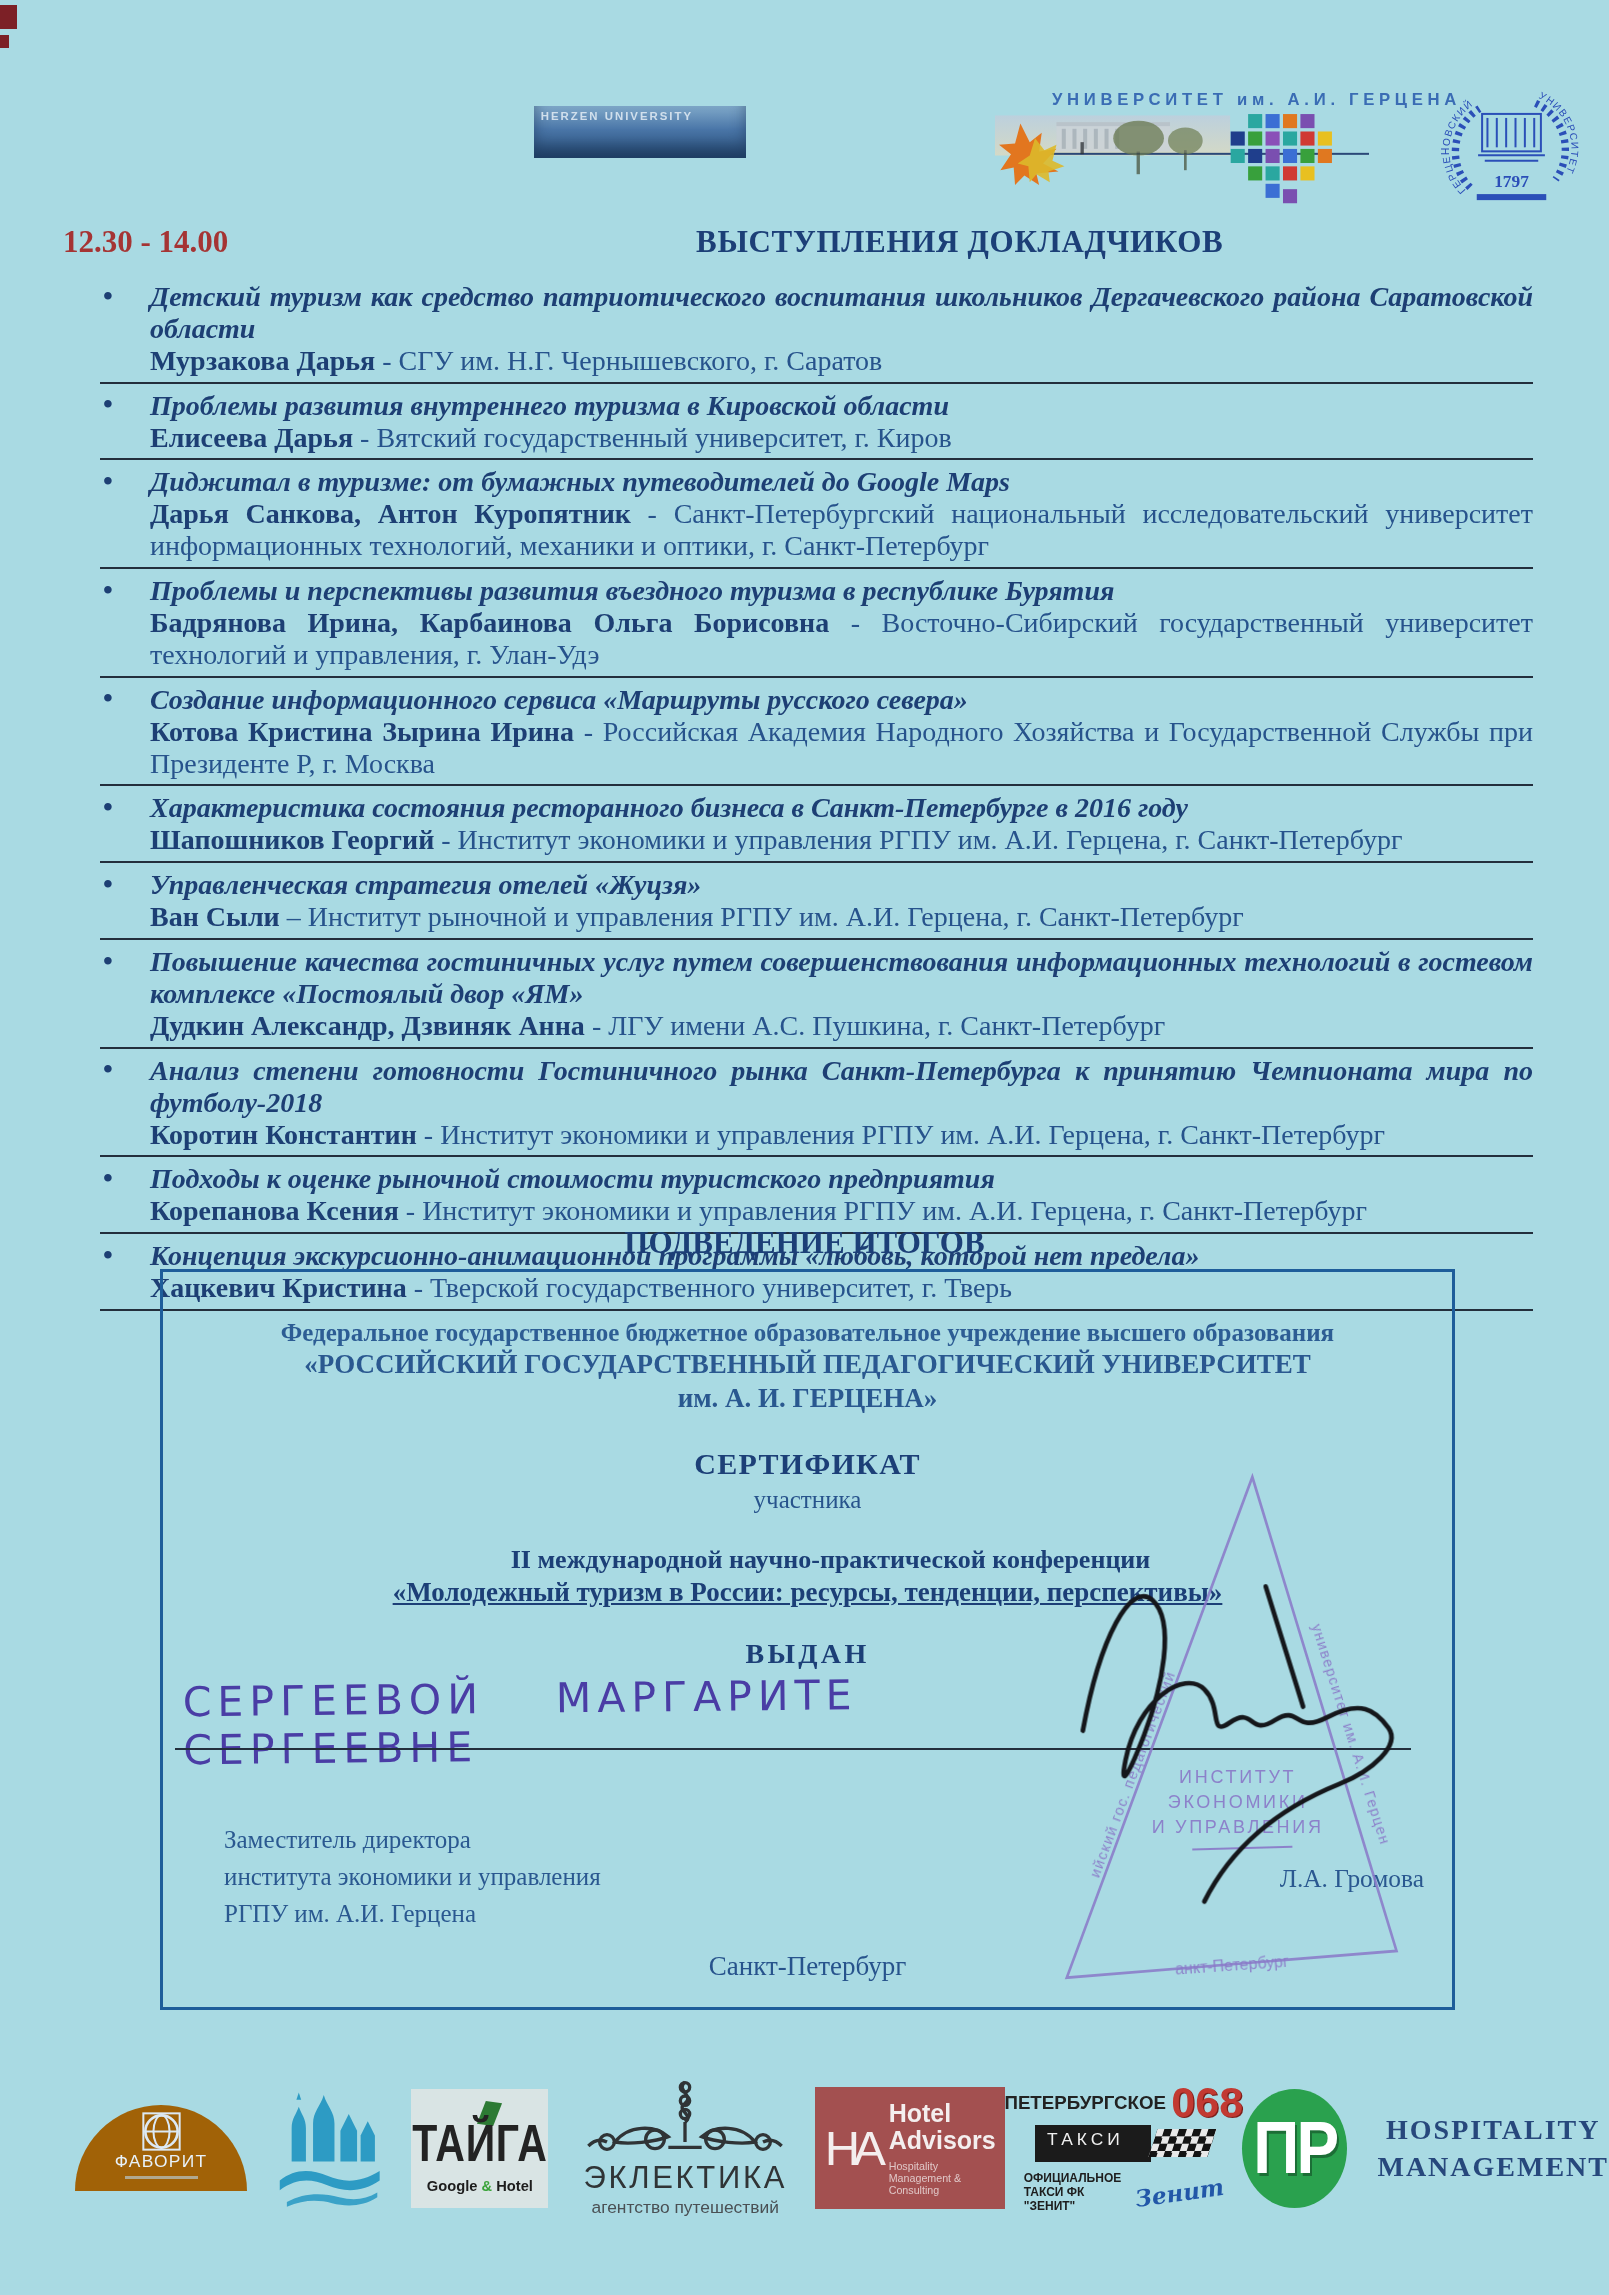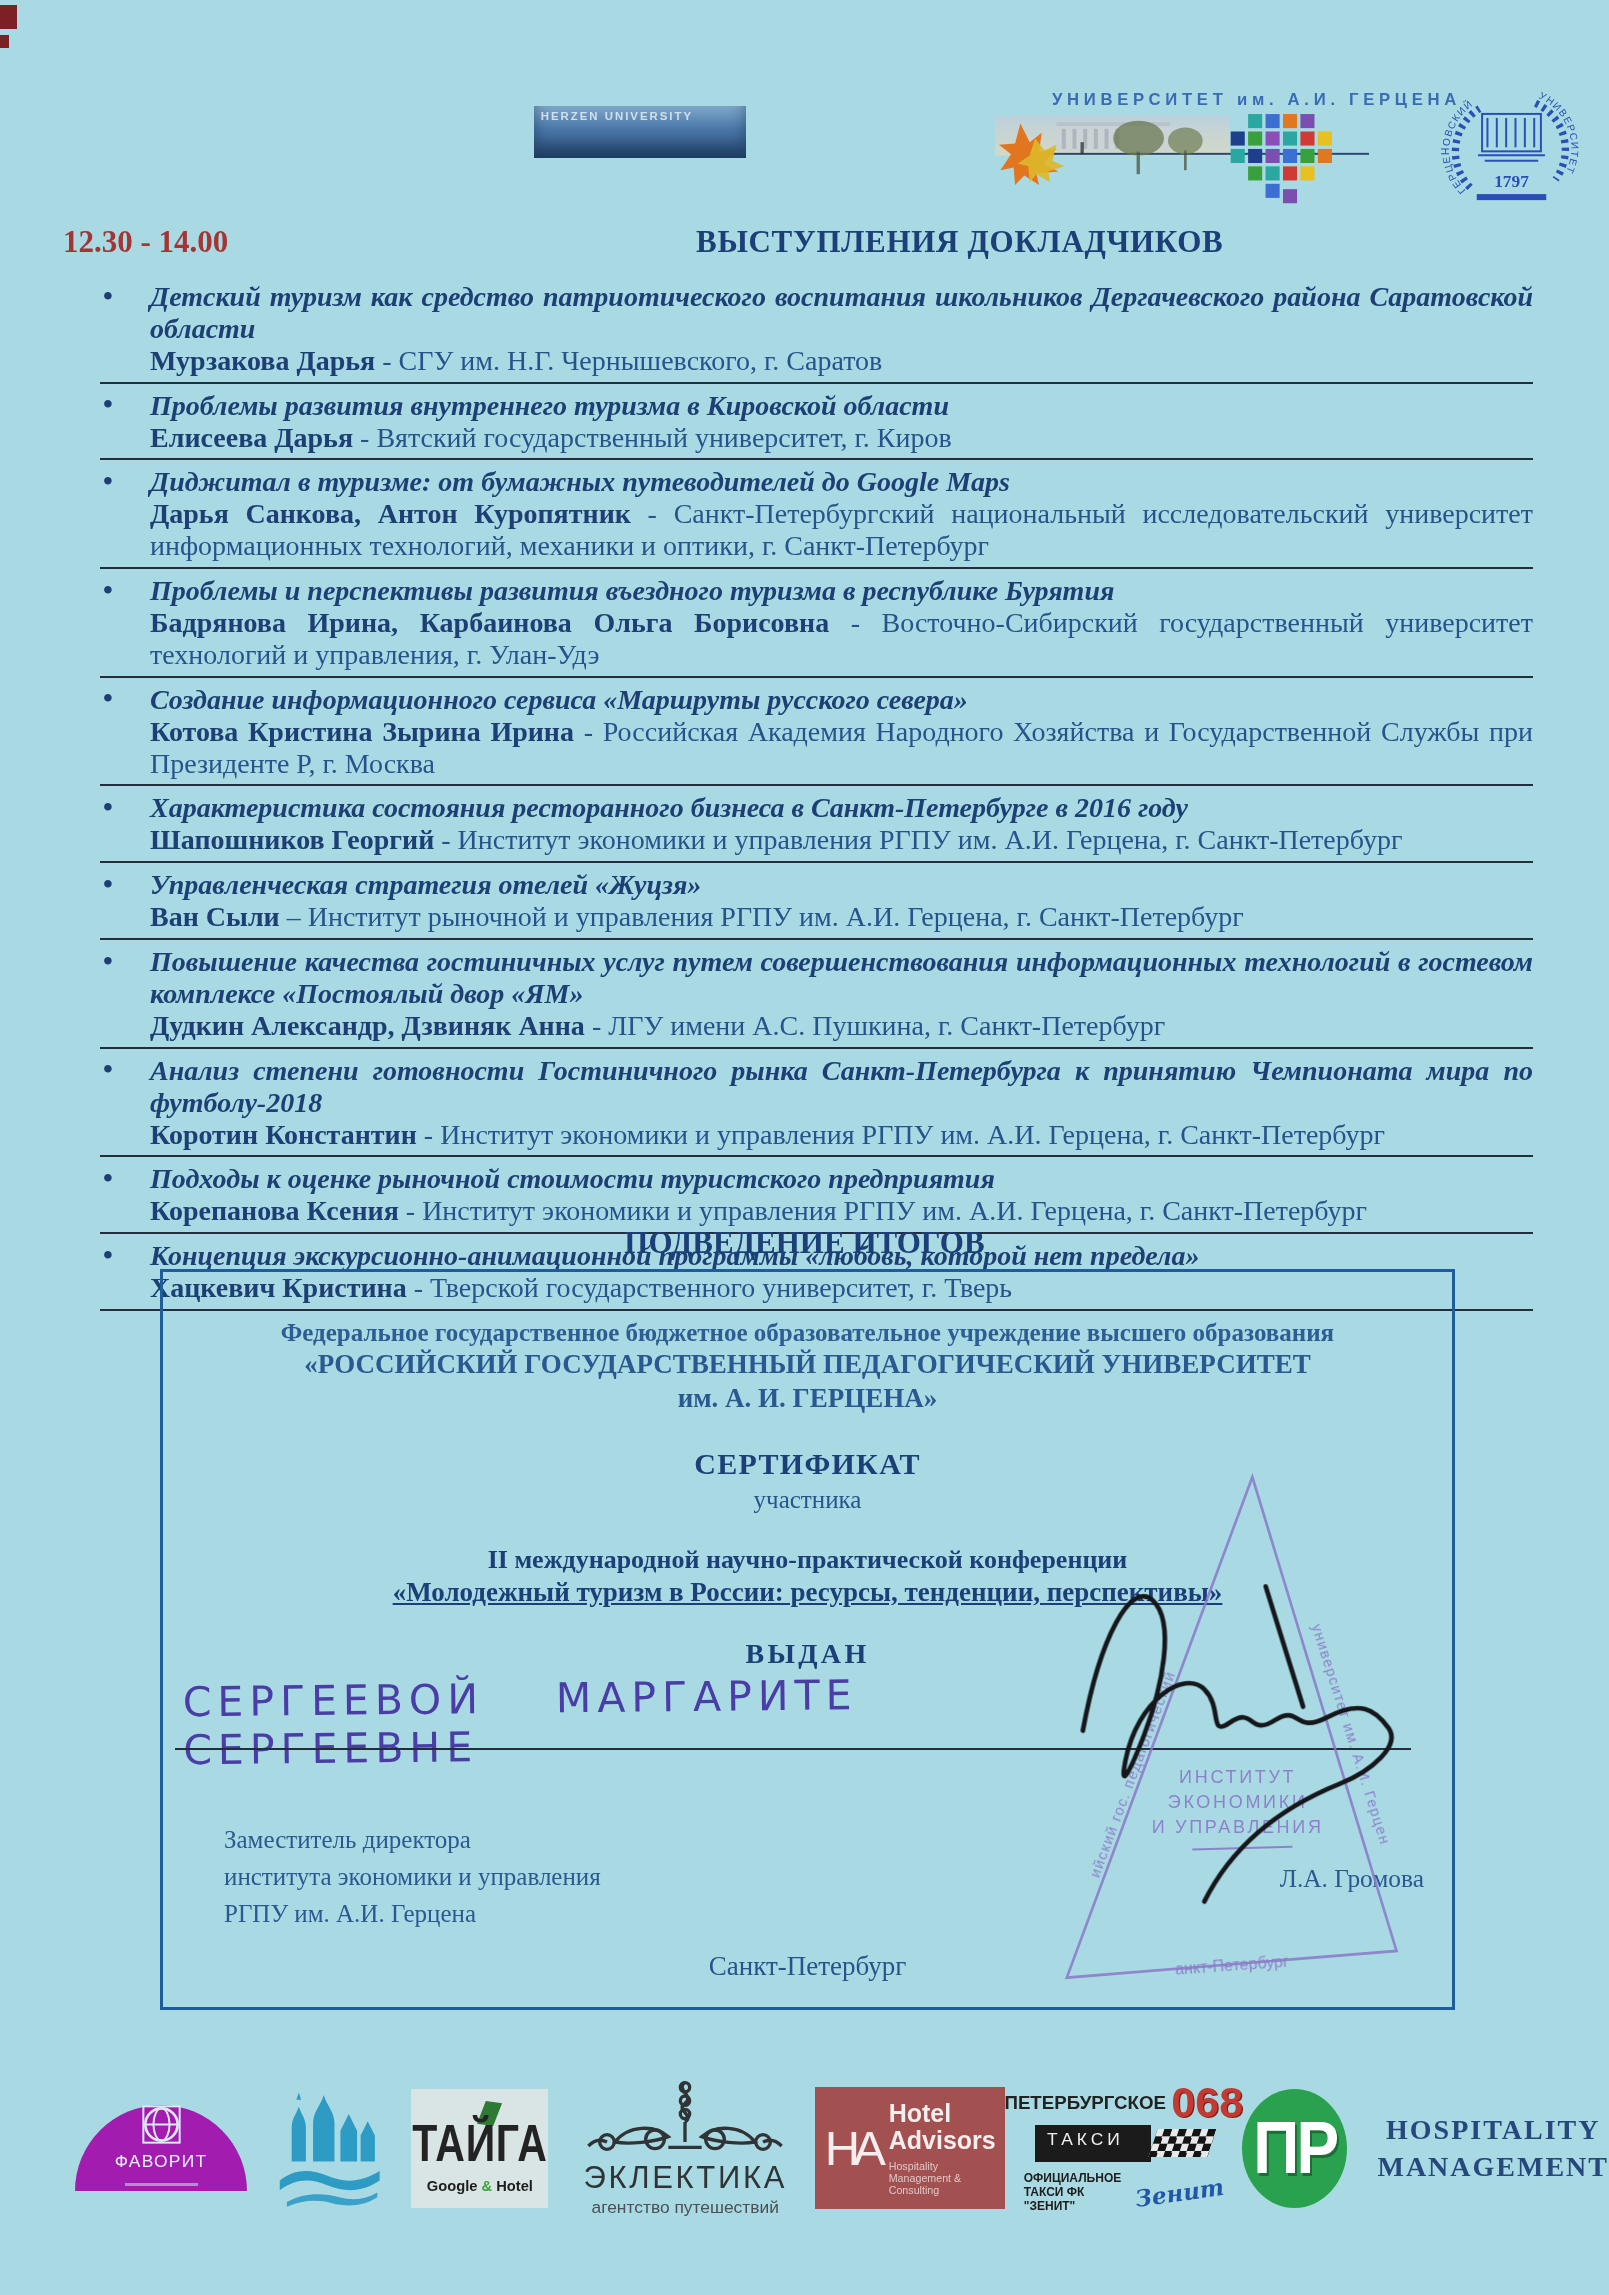--- a/index.html
+++ b/index.html
@@ -42,38 +42,38 @@
   .closing-title{position:absolute;left:0;width:100%;top:1225px;text-align:center;
      font-size:31px;font-weight:bold;color:#1c3f77;}
   .cert{position:absolute;left:160px;top:1269px;width:1289px;height:735px;
      border:3.3px solid #1e5d9a;}
   .cert .cline{position:absolute;left:0;width:100%;text-align:center;}
   .c-org1{top:47px;font-weight:bold;font-size:25px;color:#2d5d94;}
   .c-org2{top:77px;font-weight:bold;font-size:27px;color:#2a5890;}
   .c-org3{top:111px;font-weight:bold;font-size:27px;color:#2a5890;}
   .c-doc{top:175px;font-weight:bold;font-size:30px;letter-spacing:1.3px;color:#1c3f77;}
   .c-sub{top:214px;font-size:25px;color:#27538c;}
-  .c-conf1{top:273px;font-weight:bold;font-size:26px;color:#1c3f77;}
+  .c-conf1{top:273px;font-weight:bold;font-size:26px;color:#1c3f77;padding-left:23px;}
   .c-conf2{top:305px;font-weight:bold;font-size:27px;color:#1c3f77;text-decoration:underline;}
   .c-issued{top:366px;font-weight:bold;font-size:28px;letter-spacing:3.3px;color:#1c3f77;}
   .handwriting{position:absolute;left:20px;top:401px;width:1002px;
      font-family:"DejaVu Sans",sans-serif;font-size:41px;letter-spacing:6px;word-spacing:53px;
      color:#4a3da5;text-transform:uppercase;transform:rotate(-0.6deg);}
   .hand-line{position:absolute;left:12px;top:476px;width:1236px;height:2px;background:#232e3c;}
   .signer-role{position:absolute;left:61px;top:549px;font-size:25px;line-height:37px;color:#2a5890;}
   .signer-name{position:absolute;right:28px;top:592px;font-size:25.4px;color:#2a5890;}
   .cert-city{position:absolute;left:0;width:100%;top:679px;text-align:center;font-size:27px;color:#27538c;}
   .stampsig{position:absolute;left:862px;top:197px;}
 
   
   .sponsors{position:absolute;left:0;top:2061px;width:1609px;height:174px;display:flex;
      align-items:center;padding:0;}
-  .logo-favorit{margin-left:75px;width:195px;height:86px;background:#a21caf;
+  .logo-favorit{margin-left:75px;width:195px;height:86px;background:#a16207;
      border-radius:100px 100px 0 0;display:flex;flex-direction:column;align-items:center;
-     justify-content:space-between;padding-bottom:5px;box-sizing:border-box;}
+     justify-content:center;padding-bottom:5px;box-sizing:border-box;}
   .fav-name{color:#e8f2fa;font-family:"Liberation Sans",sans-serif;font-size:17.4px;letter-spacing:1.3px;}
   .fav-dash{width:73px;height:2.7px;background:#bcd8ec;opacity:.6;margin-top:4px;}
   .logo-kremlin{margin-left:28px;}
   .logo-taiga{margin-left:27px;width:155px;height:119px;background:#d9e4e4;display:flex;
      flex-direction:column;align-items:center;justify-content:center;}
   .taiga-mark{width:17.4px;height:23px;background:#2c7a34;transform:skewX(-14deg) rotate(8deg);margin-bottom:-4px;margin-left:20px;}
   .taiga-name{font-family:"Liberation Sans",sans-serif;font-weight:bold;font-size:41px;
      letter-spacing:0.7px;color:#232323;transform:scaleY(1.25);}
   .taiga-sub{font-family:"Liberation Sans",sans-serif;font-weight:bold;font-size:14.7px;color:#1d1d1d;margin-top:10.7px;}
   .taiga-sub .amp{color:#3aa33a;}

